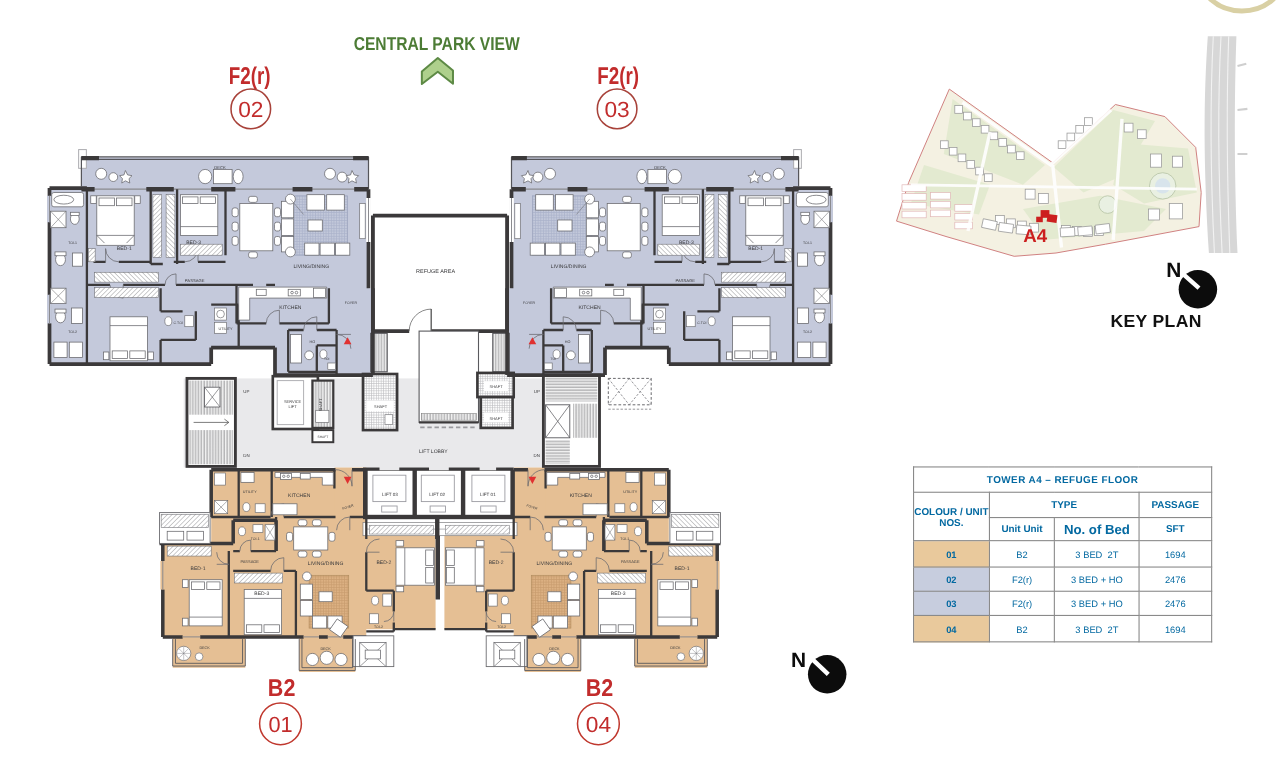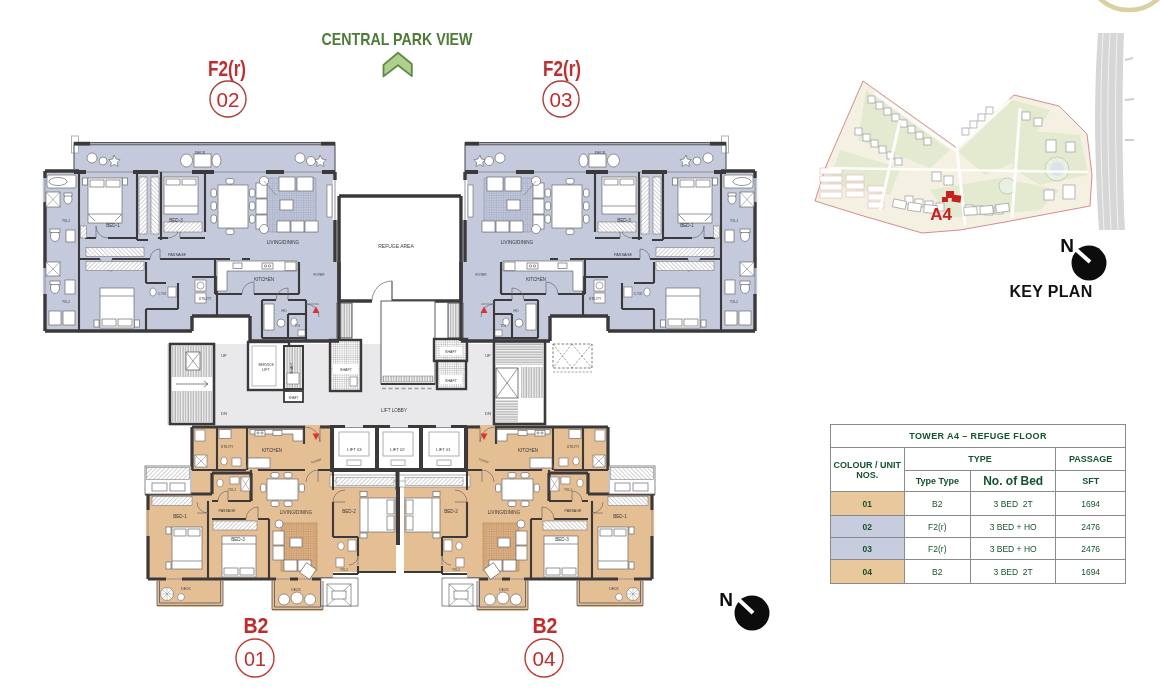--- a/index.html
+++ b/index.html
@@ -1,19 +1,19 @@
 <!DOCTYPE html>
 <html><head>
 <meta charset="utf-8">
 <style>
 html,body{margin:0;padding:0;background:#fff;width:1160px;height:694px;overflow:hidden;font-family:"Liberation Sans",sans-serif;}
 #page{position:relative;width:1160px;height:694px;}
 svg{position:absolute;left:0;top:0;}
 text{font-family:"Liberation Sans",sans-serif;}
-#tbl{position:absolute;left:830px;top:424px;width:296px;border-collapse:collapse;font-family:"Liberation Sans",sans-serif;color:#14532d;}
+#tbl{position:absolute;left:830px;top:424px;width:272px;border-collapse:collapse;font-family:"Liberation Sans",sans-serif;color:#0369a1;}
 #tbl td{border:1px solid #8a8a8a;text-align:center;vertical-align:middle;padding:0;}
 </style>
 </head>
 <body>
 <div id="page">
 <svg width="1160" height="694" viewBox="0 0 1160 694">
 <defs>
 <pattern id="hat" width="3" height="3" patternUnits="userSpaceOnUse" patternTransform="rotate(45)">
   <rect width="3" height="3" fill="#fff"></rect>
           <line x1="0" y1="0" x2="0" y2="3" stroke="#8a8a8e" stroke-width="0.8"></line>
@@ -737,21 +737,21 @@
 <tbody>
         <tr style="height:23px">
           <td colspan="4" style="font-weight:bold;font-size:9px;letter-spacing:0.4px;">TOWER A4 – REFUGE FLOOR</td>
         </tr>
 <tr style="height:23px">
           <td rowspan="2" style="width:73px;font-weight:bold;font-size:9px;">COLOUR / UNIT<br>NOS.</td>
           <td colspan="2" style="font-weight:bold;font-size:9px;">TYPE</td>
           <td style="width:69px;font-weight:bold;font-size:9px;">PASSAGE</td>
         </tr>
 <tr style="height:21px">
-          <td style="width:66px;font-weight:bold;font-size:9px;">Type Type</td>
+          <td style="width:66px;font-weight:bold;font-size:9px;">Unit Unit</td>
           <td style="width:85px;font-weight:bold;font-size:12px;">No. of Bed</td>
           <td style="font-weight:bold;font-size:9px;margin-top:12px;">SFT</td>
         </tr>
 <tr style="height:24px">
           <td style="background:#e9c99c;font-size:8.5px;font-weight:bold;">01</td>
           <td style="font-size:8.5px;">B2</td>
           <td style="font-size:8.5px;">3 BED&nbsp; 2T</td>
           <td style="font-size:8.5px;">1694</td>
         </tr>
 <tr style="height:22px">

